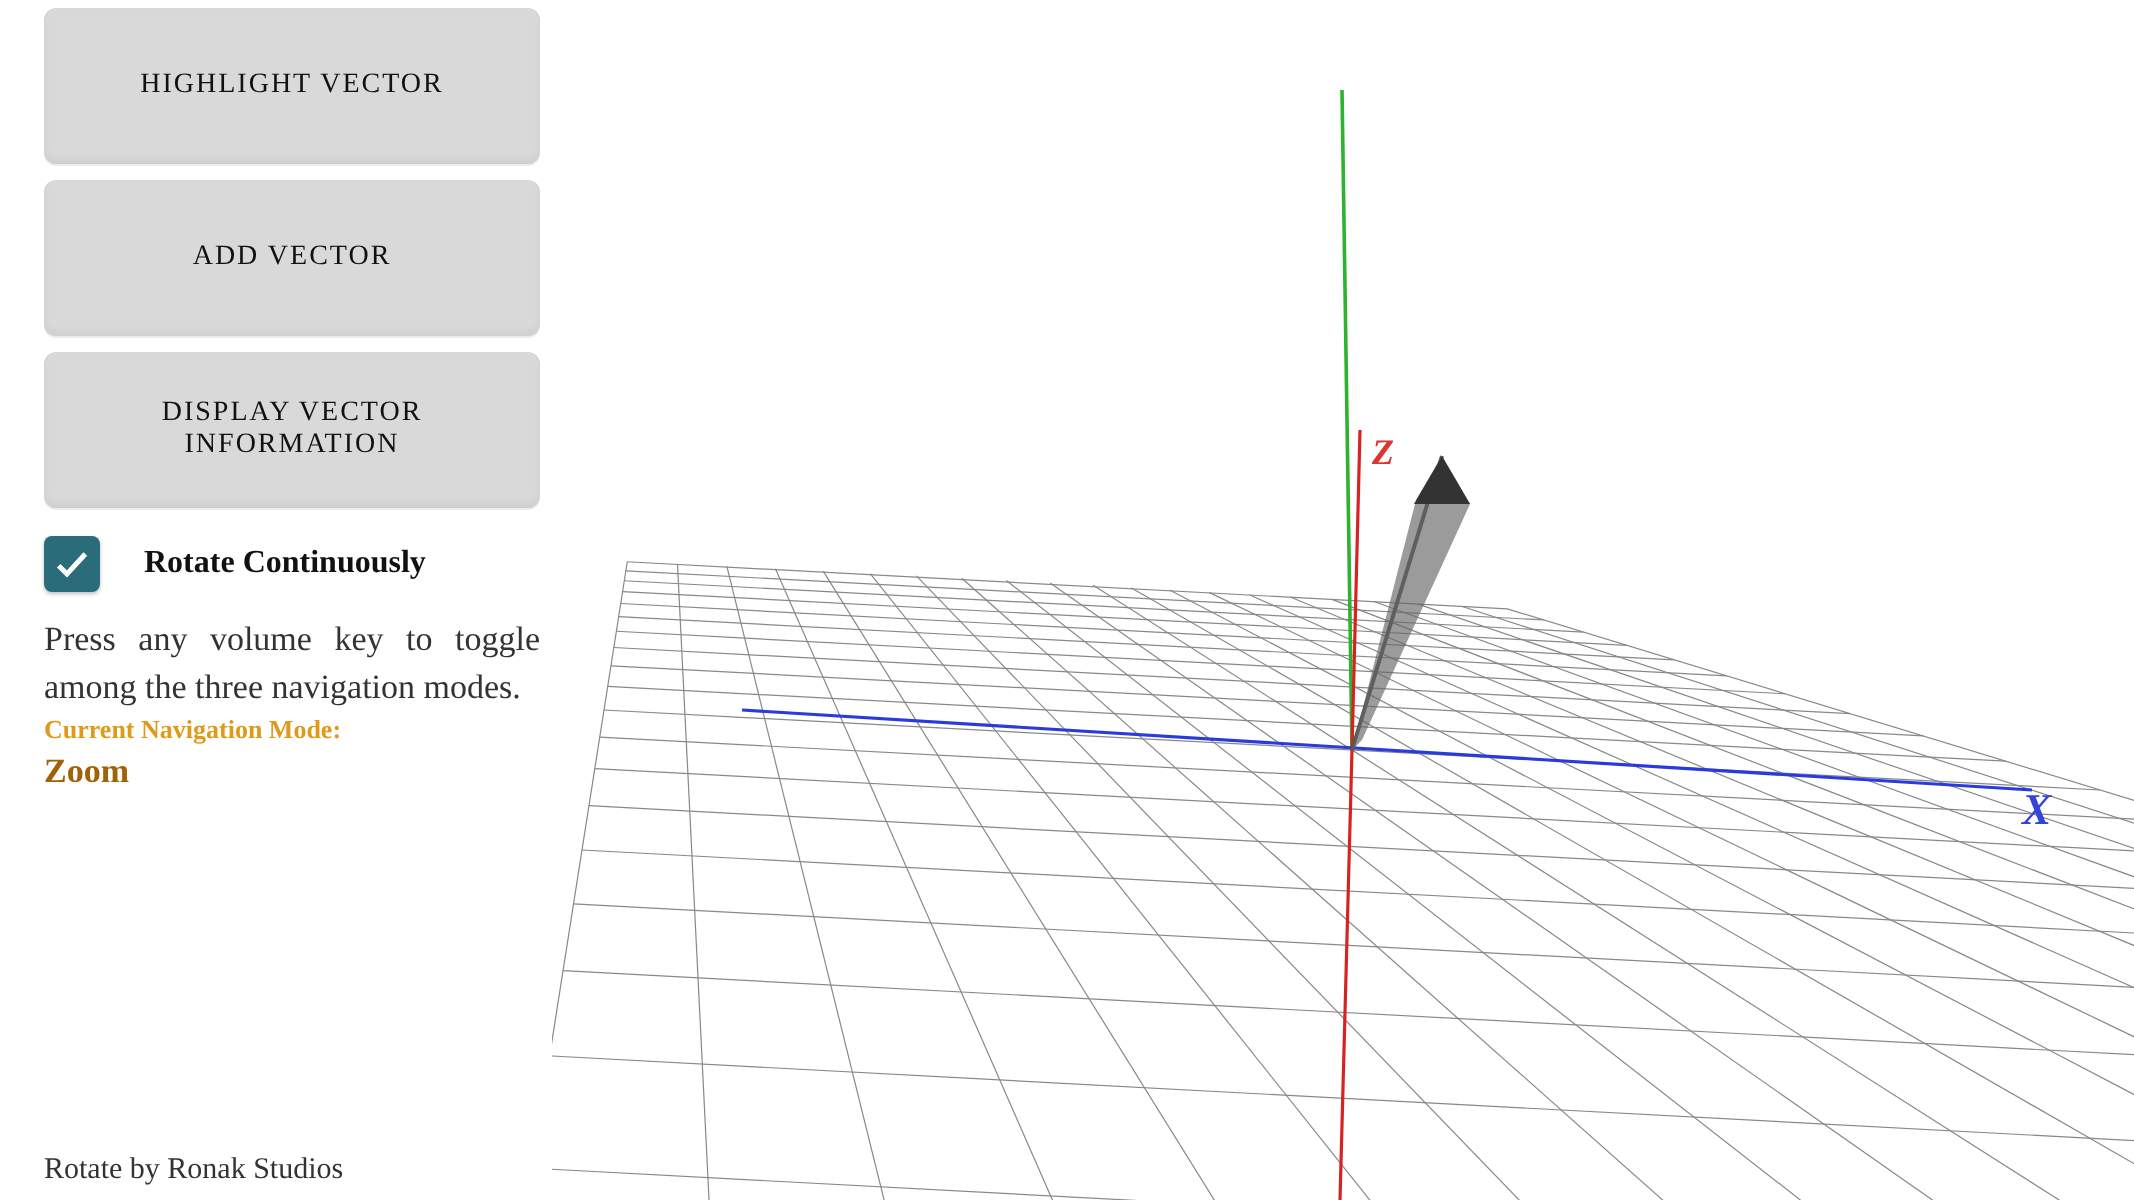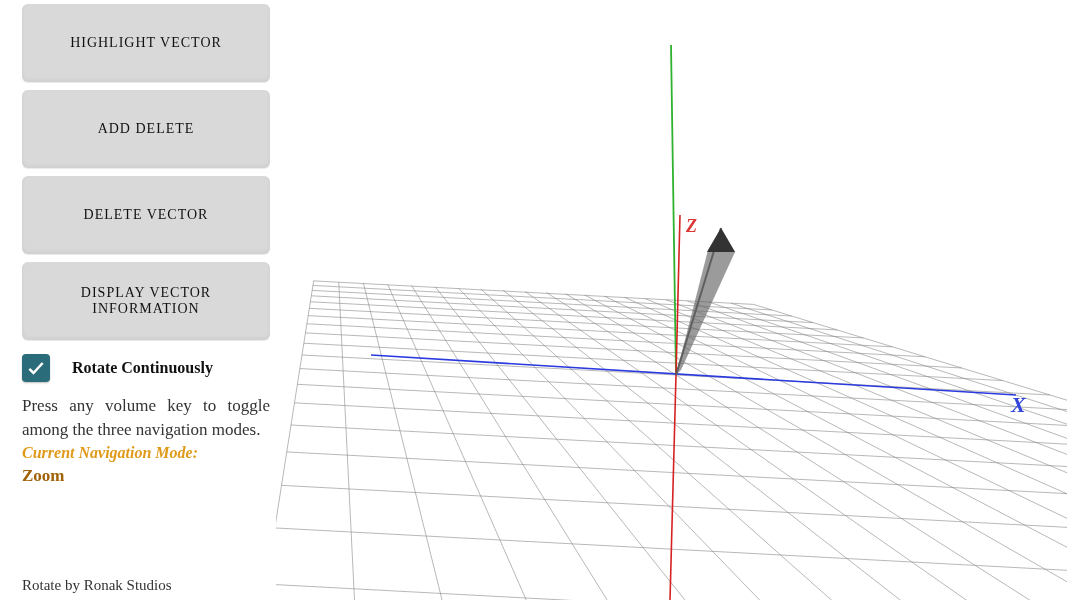--- a/index.html
+++ b/index.html
@@ -78,23 +78,22 @@
   }
   .hint {
     font-size: 17px;
     line-height: 1.4;
     color: #333;
     text-align: justify;
   }
   .mode-label {
     color: #e09a1a;
     font-weight: 600;
-    font-size: 16px;
+    font-size: 13px;
     line-height: 1.4;
-    font-style: italic;
   }
   .mode-value {
     color: #a16207;
     font-weight: 600;
     font-size: 17px;
     line-height: 1.4;
   }
   .spacer { flex: 1; }
   .credit {
     font-size: 15px;
@@ -135,24 +134,21 @@
 </head>
 <body>
 
 <div class="app">
   <div class="sidebar">
 
     <button class="btn">
       <span>HIGHLIGHT VECTOR</span>
     </button>
     <button class="btn">
-      <span>ADD DELETE</span>
-    </button>
-    <button class="btn">
-      <span>DELETE VECTOR</span>
+      <span>ADD VECTOR</span>
     </button>
     <button class="btn">
       <span>DISPLAY VECTOR INFORMATION</span>
     </button>
 
     <div class="check-row">
       <div class="checkbox">
         <svg viewBox="0 0 24 24">
           <polyline points="4 13 9 18 20 6"></polyline>
         </svg>

